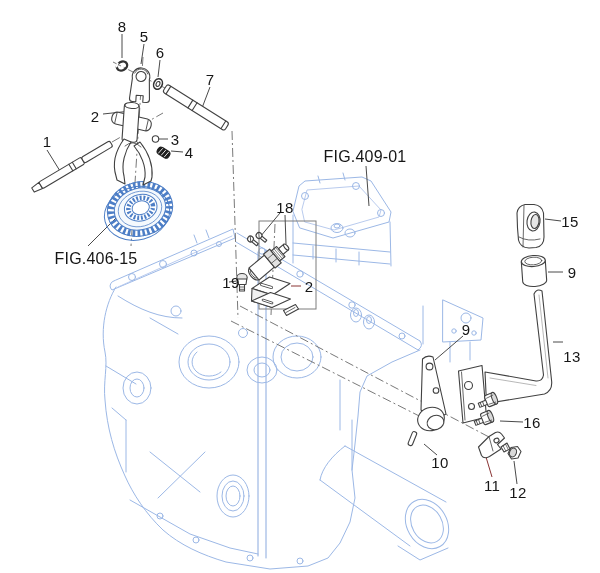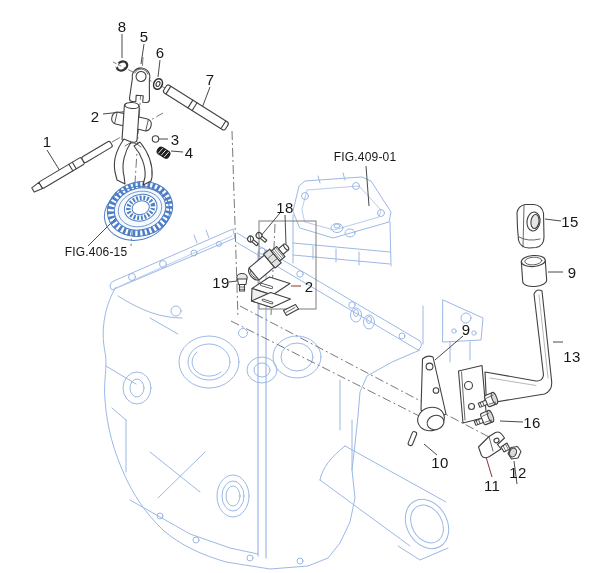--- a/index.html
+++ b/index.html
@@ -1,21 +1,21 @@
 <!DOCTYPE html>
 <html><head>
 <meta charset="utf-8">
 <style>
   html,body{margin:0;padding:0;background:#fff;}
   #stage{position:relative;width:600px;height:573px;background:#fff;overflow:hidden;
          font-family:"Liberation Sans",sans-serif;}
   #art{position:absolute;left:0;top:0;}
   .co{position:absolute;transform:translate(-50%,-50%);font-size:15px;color:#161616;
       white-space:nowrap;letter-spacing:.3px;}
-  .fig{position:absolute;transform:translate(-50%,-50%);font-size:12px;color:#161616;
+  .fig{position:absolute;transform:translate(-50%,-50%);font-size:16px;color:#161616;
       white-space:nowrap;letter-spacing:.2px;}
 </style>
 </head>
 <body>
 
 <div id="stage">
 <svg id="art" width="600" height="573" viewBox="0 0 600 573">
 
   <g fill="none" stroke="#9cb8e6" stroke-width="1" stroke-linejoin="round" stroke-linecap="round">
 
@@ -307,23 +307,23 @@
 <div class="co" style="left:95px;top:116px">2</div>
 <div class="co" style="left:175px;top:139px">3</div>
 <div class="co" style="left:189px;top:152px">4</div>
 <div class="co" style="left:144px;top:36px">5</div>
 <div class="co" style="left:160px;top:52px">6</div>
 <div class="co" style="left:210px;top:79px">7</div>
 <div class="co" style="left:122px;top:26px">8</div>
 <div class="co" style="left:466px;top:329px">9</div>
 <div class="co" style="left:440px;top:462px">10</div>
 <div class="co" style="left:492px;top:485px">11</div>
-<div class="co" style="left:518px;top:472px">12</div>
+<div class="co" style="left:518px;top:492px">12</div>
 <div class="co" style="left:572px;top:356px">13</div>
 <div class="co" style="left:572px;top:272px">9</div>
 <div class="co" style="left:570px;top:221px">15</div>
 <div class="co" style="left:532px;top:422px">16</div>
 <div class="co" style="left:309px;top:286px">2</div>
 <div class="co" style="left:285px;top:207px">18</div>
-<div class="co" style="left:221px;top:282px">19</div>
+<div class="co" style="left:231px;top:282px">19</div>
 <div class="fig" style="left:365px;top:157px">FIG.409-01</div>
-<div class="fig" style="left:96px;top:252px">FIG.406-15</div>
+<div class="fig" style="left:96px;top:259px">FIG.406-15</div>
 </div>
 
 </body></html>

